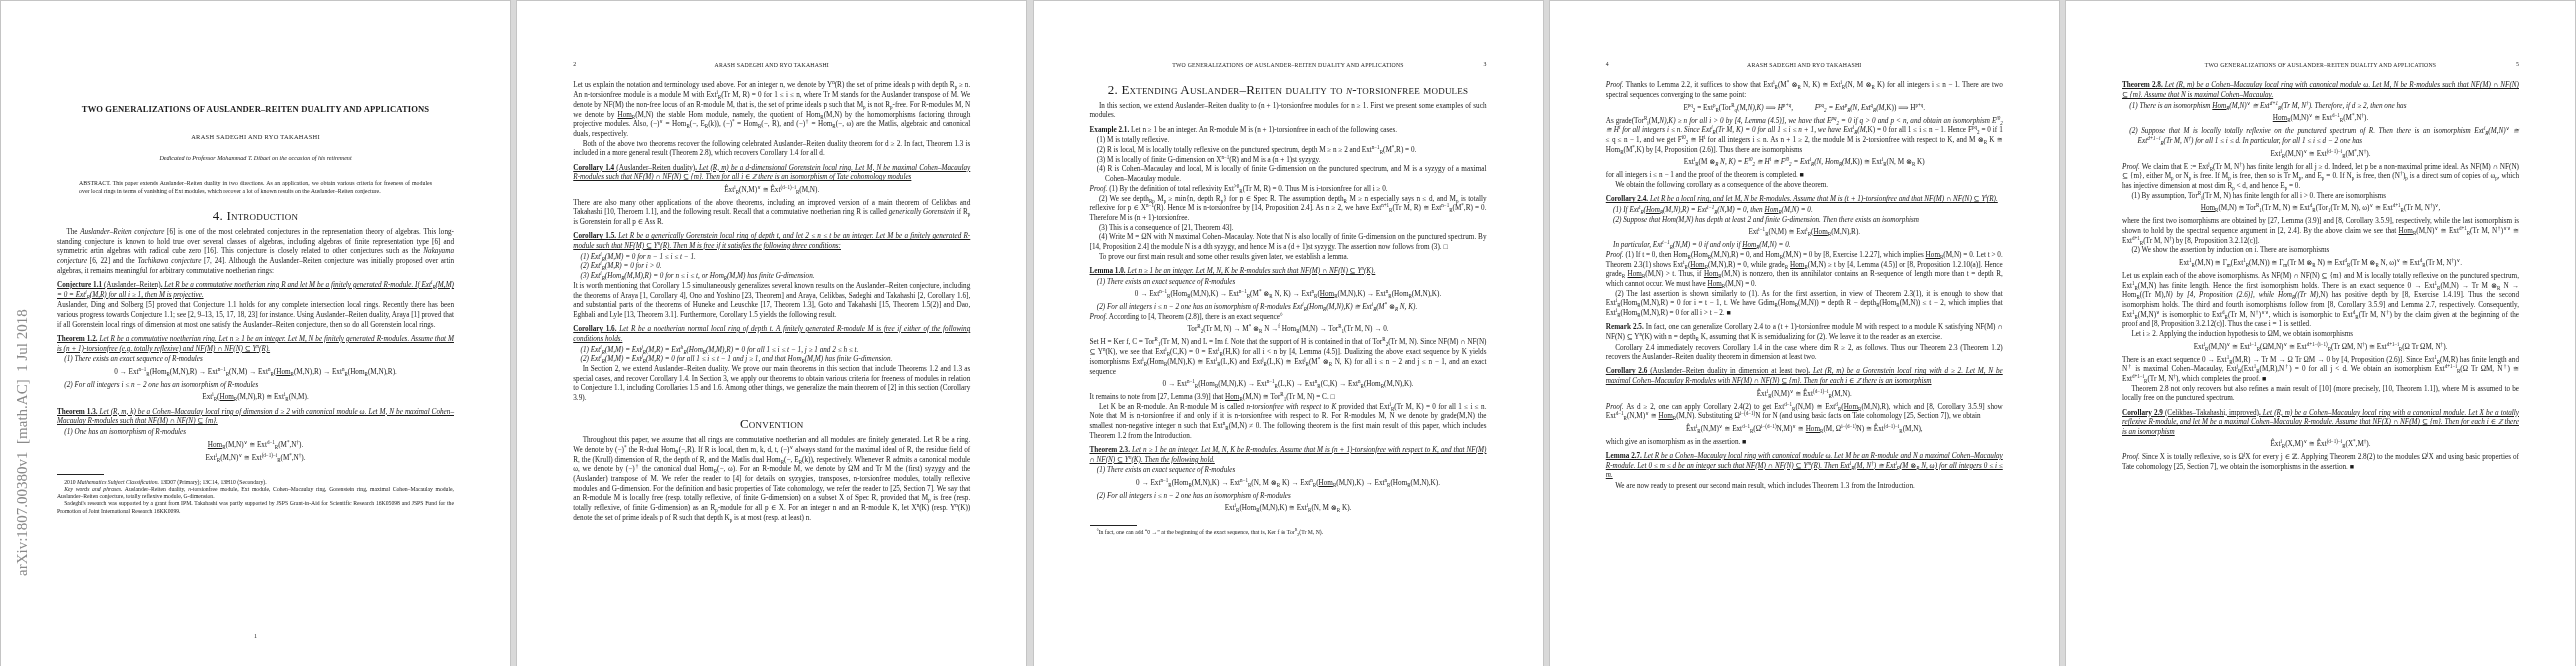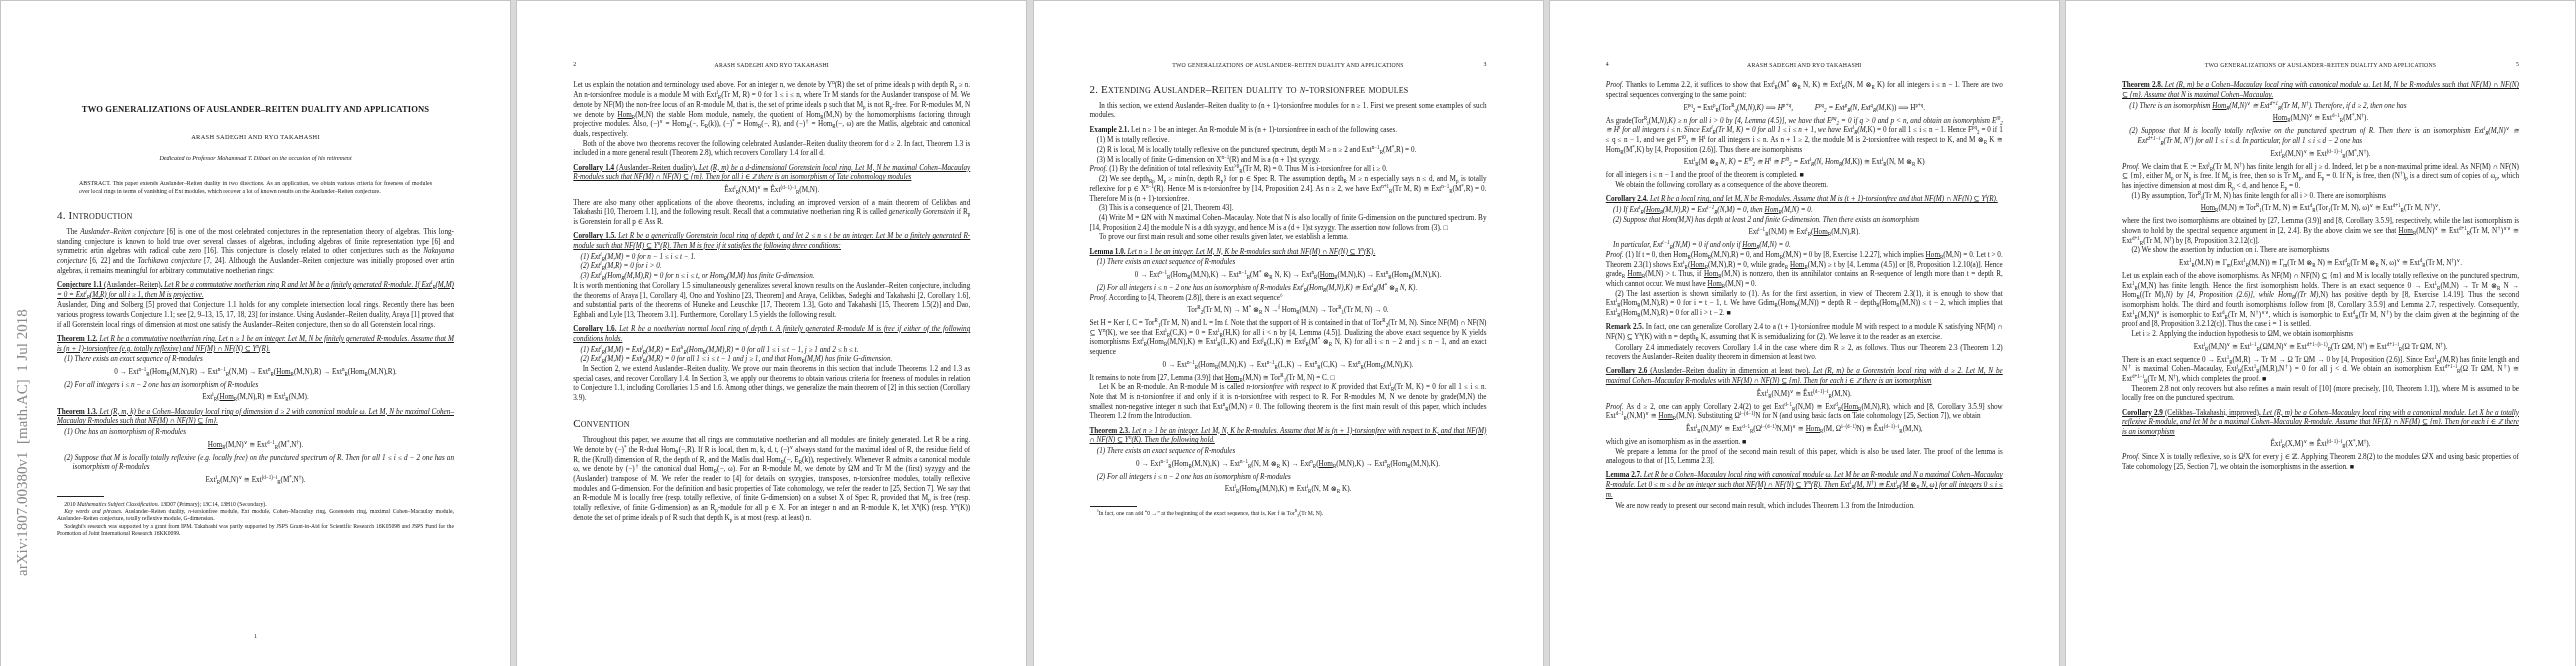--- a/index.html
+++ b/index.html
@@ -13,21 +13,21 @@
   .runhead{position:relative;padding-top:60px;height:8.3px;font-size:5.8px;letter-spacing:0.2px;}
   .runhead .hl{position:absolute;left:0;bottom:0;}
   .runhead .hc{display:block;text-align:center;}
   .runhead .hr{position:absolute;right:0;bottom:0;}
   .blocks{margin-top:12.2px;}
   .blk{margin:0;}
   .title{text-align:center;font-weight:bold;font-size:8.6px;line-height:11px;margin:103px 0 0;letter-spacing:0.1px;}
   .authors{text-align:center;font-size:6.4px;letter-spacing:0.3px;margin-top:16.7px;}
   .dedic{text-align:center;font-style:italic;font-size:6.1px;margin-top:12.2px;}
   .abstract{font-size:5.9px;line-height:7.8px;text-align:justify;margin:16.7px 22px 0;}
-  .sec{text-align:left;font-variant:small-caps;font-size:11px;letter-spacing:0.2px;margin:15.6px 0 7.2px;}
+  .sec{text-align:center;font-variant:small-caps;font-size:13px;letter-spacing:0.2px;margin:15.6px 0 7.2px;}
   .p,.pn,.thm,.thmr,.item,.itemi{text-align:justify;}
   .p{text-indent:9.4px;}
   .thm,.thmr{margin:4.4px 0 1.1px;}
   .thm{font-style:italic;text-decoration:underline;}
   .thm .lbl,.thmr .lbl{font-style:normal;}
   .item,.itemi{padding-left:15.6px;text-indent:-8.3px;}
   .itemi{font-style:italic;}
   .f{text-align:center;margin:2.8px 0 3.3px;}
   .fnrule{border-top:0.7px solid #222;width:47px;margin:11px 0 3.3px;}
   .fn{font-size:5.7px;line-height:7.3px;text-align:justify;text-indent:7.2px;}
@@ -51,21 +51,20 @@
           <div class="blk thm"><span class="lbl"><b>Conjecture 1.1</b> (Auslander–Reiten)<b>.</b></span> Let R be a commutative noetherian ring R and let M be a finitely generated R-module. If Ext<sup>i</sup><sub>R</sub>(M,M) = 0 = Ext<sup>i</sup><sub>R</sub>(M,R) for all i ≥ 1, then M is projective.</div>
           <div class="blk pn">Auslander, Ding and Solberg [5] proved that Conjecture 1.1 holds for any complete intersection local rings. Recently there has been various progress towards Conjecture 1.1; see [2, 9–13, 15, 17, 18, 23] for instance. Using Auslander–Reiten duality, Araya [1] proved that if all Gorenstein local rings of dimension at most one satisfy the Auslander–Reiten conjecture, then so do all Gorenstein local rings.</div>
           <div class="blk thm"><span class="lbl"><b>Theorem 1.2.</b></span> Let R be a commutative noetherian ring. Let n ≥ 1 be an integer. Let M, N be finitely generated R-modules. Assume that M is (n + 1)-torsionfree (e.g. totally reflexive) and NF(M) ∩ NF(N) ⊆ Y<sup>n</sup>(R).</div>
           <div class="blk itemi">(1) There exists an exact sequence of R-modules</div>
           <div class="blk f">0 → Ext<sup>n−1</sup><sub>R</sub>(Hom<sub>R</sub>(M,N),R) → Ext<sup>n−1</sup><sub>R</sub>(N,M) → Ext<sup>n</sup><sub>R</sub>(<span class="ul">Hom</span><sub>R</sub>(M,N),R) → Ext<sup>n</sup><sub>R</sub>(Hom<sub>R</sub>(M,N),R).</div>
           <div class="blk itemi">(2) For all integers i ≤ n − 2 one has an isomorphism of R-modules</div>
           <div class="blk f">Ext<sup>i</sup><sub>R</sub>(<span class="ul">Hom</span><sub>R</sub>(M,N),R) ≅ Ext<sup>i</sup><sub>R</sub>(N,M).</div>
           <div class="blk thm"><span class="lbl"><b>Theorem 1.3.</b></span> Let (R, m, k) be a Cohen–Macaulay local ring of dimension d ≥ 2 with canonical module ω. Let M, N be maximal Cohen–Macaulay R-modules such that NF(M) ∩ NF(N) ⊆ {m}.</div>
           <div class="blk itemi">(1) One has an isomorphism of R-modules</div>
           <div class="blk f"><span class="ul">Hom</span><sub>R</sub>(M,N)<sup>∨</sup> ≅ Ext<sup>d−1</sup><sub>R</sub>(M<sup>*</sup>,N<sup>†</sup>).</div>
-          <div class="blk itemi">(2) Suppose that M is locally totally reflexive (e.g.  locally free) on the punctured spectrum of R. Then for all 1 ≤ i ≤ d − 2 one has an isomorphism of R-modules</div>
           <div class="blk f">Ext<sup>i</sup><sub>R</sub>(M,N)<sup>∨</sup> ≅ Ext<sup>(d−1)−i</sup><sub>R</sub>(M<sup>*</sup>,N<sup>†</sup>).</div>
           <div class="blk fnrule"></div>
           <div class="blk fn">2010 <i>Mathematics Subject Classification.</i> 13D07 (Primary); 13C14, 13H10 (Secondary).</div>
           <div class="blk fn"><i>Key words and phrases.</i> Auslander–Reiten duality, <i>n</i>-torsionfree module, Ext module, Cohen–Macaulay ring, Gorenstein ring, maximal Cohen–Macaulay module, Auslander–Reiten conjecture, totally reflexive module, G-dimension.</div>
           <div class="blk fn">Sadeghi's research was supported by a grant from IPM. Takahashi was partly supported by JSPS Grant-in-Aid for Scientific Research 16K05098 and JSPS Fund for the Promotion of Joint International Research 16KK0099.</div>
         </div>
         <div class="pgfoot">1</div>
         <div class="arxiv">arXiv:1807.00380v1  [math.AC]  1 Jul 2018</div>
       </div>
       <div class="page">
@@ -99,20 +98,21 @@
           <span class="hc">TWO GENERALIZATIONS OF AUSLANDER–REITEN DUALITY AND APPLICATIONS</span>
           <span class="hr">3</span>
         </div>
         <div class="blocks">
           <div class="blk sec">2. Extending Auslander–Reiten duality to <i>n</i>-torsionfree modules</div>
           <div class="blk p">In this section, we extend Auslander–Reiten duality to (n + 1)-torsionfree modules for n ≥ 1. First we present some examples of such modules.</div>
           <div class="blk thmr"><span class="lbl"><b>Example 2.1.</b></span> Let n ≥ 1 be an integer. An R-module M is (n + 1)-torsionfree in each of the following cases.</div>
           <div class="blk item">(1) M is totally reflexive.</div>
           <div class="blk item">(2) R is local, M is locally totally reflexive on the punctured spectrum, depth M ≥ n ≥ 2 and Ext<sup>n−1</sup><sub>R</sub>(M<sup>*</sup>,R) = 0.</div>
           <div class="blk item">(3) M is locally of finite G-dimension on X<sup>n−1</sup>(R) and M is a (n + 1)st syzygy.</div>
+          <div class="blk item">(4) R is Cohen–Macaulay and local, M is locally of finite G-dimension on the punctured spectrum, and M is a syzygy of a maximal Cohen–Macaulay module.</div>
           <div class="blk pn"><i>Proof.</i> (1) By the definition of total reflexivity Ext<sup>&gt;0</sup><sub>R</sub>(Tr M, R) = 0. Thus M is i-torsionfree for all i ≥ 0.</div>
           <div class="blk p">(2) We see depth<sub>Rp</sub> M<sub>p</sub> ≥ min{n, depth R<sub>p</sub>} for p ∈ Spec R. The assumption depth<sub>R</sub> M ≥ n especially says n ≤ d, and M<sub>p</sub> is totally reflexive for p ∈ X<sup>n−1</sup>(R). Hence M is n-torsionfree by [14, Proposition 2.4]. As n ≥ 2, we have Ext<sup>n+1</sup><sub>R</sub>(Tr M, R) ≅ Ext<sup>n−1</sup><sub>R</sub>(M<sup>*</sup>,R) = 0. Therefore M is (n + 1)-torsionfree.</div>
           <div class="blk p">(3) This is a consequence of [21, Theorem 43].</div>
           <div class="blk p">(4) Write M = ΩN with N maximal Cohen–Macaulay. Note that N is also locally of finite G-dimension on the punctured spectrum.  By [14, Proposition 2.4] the module N is a dth syzygy, and hence M is a (d + 1)st syzygy. The assertion now follows from (3). □</div>
           <div class="blk p">To prove our first main result and some other results given later, we establish a lemma.</div>
           <div class="blk thm"><span class="lbl"><b>Lemma 1.0.</b></span> Let n ≥ 1 be an integer. Let M, N, K be R-modules such that NF(M) ∩ NF(N) ⊆ Y<sup>n</sup>(K).</div>
           <div class="blk itemi">(1) There exists an exact sequence of R-modules</div>
           <div class="blk f">0 → Ext<sup>n−1</sup><sub>R</sub>(Hom<sub>R</sub>(M,N),K) → Ext<sup>n−1</sup><sub>R</sub>(M<sup>*</sup> ⊗<sub>R</sub> N, K) → Ext<sup>n</sup><sub>R</sub>(<span class="ul">Hom</span><sub>R</sub>(M,N),K) → Ext<sup>n</sup><sub>R</sub>(Hom<sub>R</sub>(M,N),K).</div>
           <div class="blk itemi">(2) For all integers i ≤ n − 2 one has an isomorphism of R-modules Ext<sup>i</sup><sub>R</sub>(Hom<sub>R</sub>(M,N),K) ≅ Ext<sup>i</sup><sub>R</sub>(M<sup>*</sup> ⊗<sub>R</sub> N, K).</div>
           <div class="blk pn"><i>Proof.</i>  According to [4, Theorem (2.8)], there is an exact sequence<sup>◊</sup></div>
@@ -150,21 +150,20 @@
           <div class="blk itemi">In particular, Ext<sup>t−1</sup><sub>R</sub>(N,M) = 0 if and only if <span class="ul">Hom</span><sub>R</sub>(M,N) = 0.</div>
           <div class="blk pn"><i>Proof.</i> (1) If t = 0, then Hom<sub>R</sub>(Hom<sub>R</sub>(M,N),R) = 0, and Hom<sub>R</sub>(M,N) = 0 by [8, Exercise 1.2.27], which implies <span class="ul">Hom</span><sub>R</sub>(M,N) = 0. Let t &gt; 0. Theorem 2.3(1) shows Ext<sup>t</sup><sub>R</sub>(<span class="ul">Hom</span><sub>R</sub>(M,N),R) = 0, while grade<sub>R</sub> <span class="ul">Hom</span><sub>R</sub>(M,N) ≥ t by [4, Lemma (4.5)] or [8, Proposition 1.2.10(a)]. Hence grade<sub>R</sub> <span class="ul">Hom</span><sub>R</sub>(M,N) &gt; t. Thus, if <span class="ul">Hom</span><sub>R</sub>(M,N) is nonzero, then its annihilator contains an R-sequence of length more than t = depth R, which cannot occur. We must have <span class="ul">Hom</span><sub>R</sub>(M,N) = 0.</div>
           <div class="blk p">(2) The last assertion is shown similarly to (1).  As for the first assertion, in view of Theorem 2.3(1), it is enough to show that Ext<sup>i</sup><sub>R</sub>(Hom<sub>R</sub>(M,N),R) = 0 for i = t − 1, t.  We have Gdim<sub>R</sub>(Hom<sub>R</sub>(M,N)) = depth R − depth<sub>R</sub>(Hom<sub>R</sub>(M,N)) ≤ t − 2, which implies that Ext<sup>i</sup><sub>R</sub>(Hom<sub>R</sub>(M,N),R) = 0 for all i &gt; t − 2. ■</div>
           <div class="blk thmr"><span class="lbl"><b>Remark 2.5.</b></span> In fact, one can generalize Corollary 2.4 to a (t + 1)-torsionfree module M with respect to a module K satisfying NF(M) ∩ NF(N) ⊆ Y<sup>n</sup>(K) with n = depth<sub>R</sub> K, assuming that K is semidualizing for (2). We leave it to the reader as an exercise.</div>
           <div class="blk p">Corollary 2.4 immediately recovers Corollary 1.4 in the case where dim R ≥ 2, as follows. Thus our Theorem 2.3 (Theorem 1.2) recovers the Auslander–Reiten duality theorem in dimension at least two.</div>
           <div class="blk thm"><span class="lbl"><b>Corollary 2.6</b> (Auslander–Reiten duality in dimension at least two)<b>.</b></span> Let (R, m) be a Gorenstein local ring with d ≥ 2. Let M, N be maximal Cohen–Macaulay R-modules with NF(M) ∩ NF(N) ⊆ {m}. Then for each i ∈ ℤ there is an isomorphism</div>
           <div class="blk f">Êxt<sup>i</sup><sub>R</sub>(N,M)<sup>∨</sup> ≅ Êxt<sup>(d−1)−i</sup><sub>R</sub>(M,N).</div>
           <div class="blk pn"><i>Proof.</i>  As d ≥ 2, one can apply Corollary 2.4(2) to get Ext<sup>d−1</sup><sub>R</sub>(N,M) ≅ Ext<sup>d</sup><sub>R</sub>(<span class="ul">Hom</span><sub>R</sub>(M,N),R), which and [8, Corollary 3.5.9] show Ext<sup>d−1</sup><sub>R</sub>(N,M)<sup>∨</sup> ≅ <span class="ul">Hom</span><sub>R</sub>(M,N).  Substituting Ω<sup>i−(d−1)</sup>N for N (and using basic facts on Tate cohomology [25, Section 7]), we obtain</div>
           <div class="blk f">Êxt<sup>i</sup><sub>R</sub>(N,M)<sup>∨</sup> ≅ Ext<sup>d−1</sup><sub>R</sub>(Ω<sup>i−(d−1)</sup>N,M)<sup>∨</sup> ≅ <span class="ul">Hom</span><sub>R</sub>(M, Ω<sup>i−(d−1)</sup>N) ≅ Êxt<sup>(d−1)−i</sup><sub>R</sub>(M,N),</div>
           <div class="blk pn">which give an isomorphism as in the assertion. ■</div>
-          <div class="blk p">We prepare a lemma for the proof of the second main result of this paper, which is also be used later. The proof of the lemma is analogous to that of [15, Lemma 2.3].</div>
           <div class="blk thm"><span class="lbl"><b>Lemma 2.7.</b></span> Let R be a Cohen–Macaulay local ring with canonical module ω. Let M be an R-module and N a maximal Cohen–Macaulay R-module. Let 0 ≤ m ≤ d be an integer such that NF(M) ∩ NF(N) ⊆ Y<sup>m</sup>(R). Then Ext<sup>i</sup><sub>R</sub>(M, N<sup>†</sup>) ≅ Ext<sup>i</sup><sub>R</sub>(M ⊗<sub>R</sub> N, ω) for all integers 0 ≤ i ≤ m.</div>
           <div class="blk p">We are now ready to present our second main result, which includes Theorem 1.3 from the Introduction.</div>
         </div>
       </div>
       <div class="page">
         <div class="runhead">
           <span class="hl"></span>
           <span class="hc">TWO GENERALIZATIONS OF AUSLANDER–REITEN DUALITY AND APPLICATIONS</span>
           <span class="hr">5</span>
         </div>

